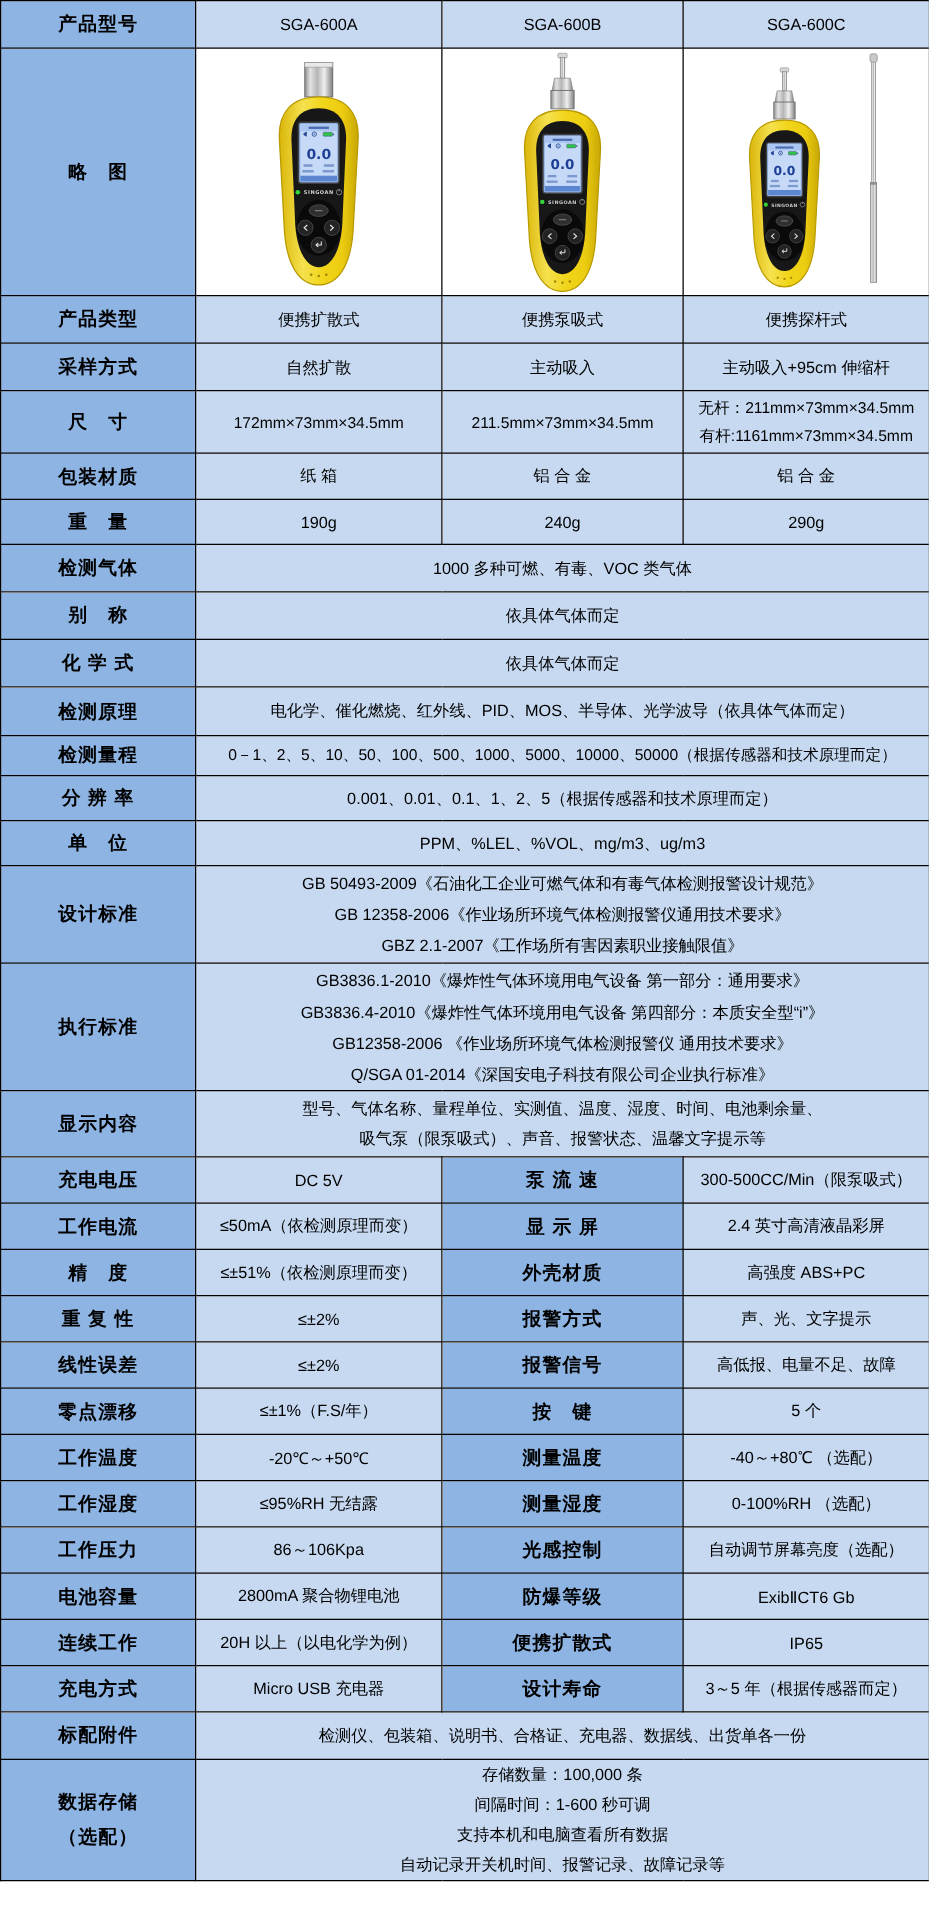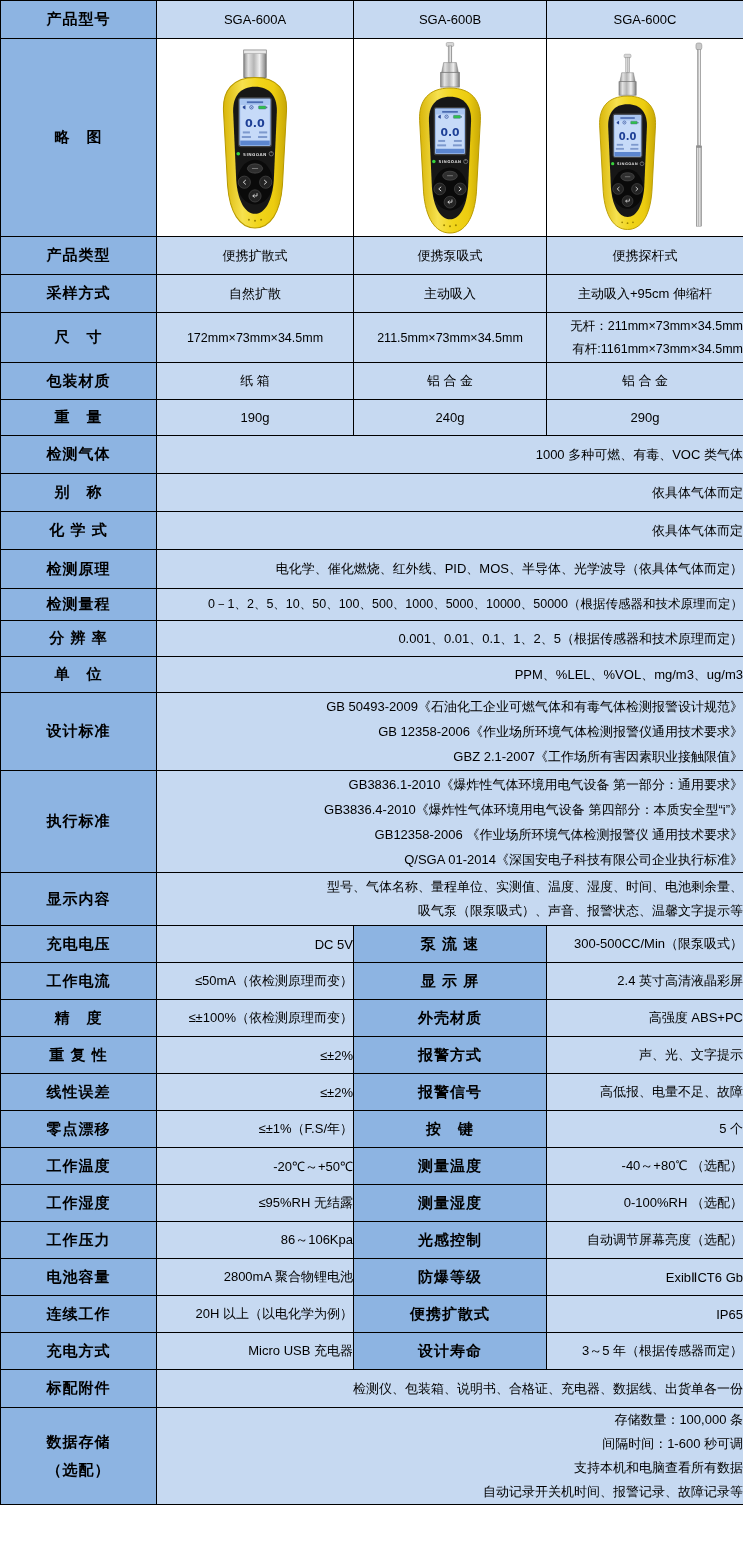--- a/index.html
+++ b/index.html
@@ -2,21 +2,21 @@
 <html><head>
 <meta charset="utf-8">
 <style>
   html,body{margin:0;padding:0;background:#ffffff;}
   .page{width:668px;height:1542px;background:#ffffff;font-family:"Liberation Sans",sans-serif;color:#000;border-radius:29px;}
   table.spec{border-collapse:collapse;table-layout:fixed;width:743px;}
   table.spec td{border:1px solid #000;overflow:hidden;vertical-align:middle;padding:0;}
   td.lbl{background:#8DB4E2;font-weight:700;font-size:15px;text-align:center;letter-spacing:1px;}
   td.val{background:#C6D9F1;font-size:13px;font-family:Liberation Sans, sans-serif;}
   td.c{text-align:center;}
-  td.l{text-align:right;padding-left:10px;padding-right:6px;}
+  td.l{text-align:center;padding-left:10px;padding-right:6px;}
   td.imgc{background:#ffffff;text-align:center;vertical-align:middle;}
   .line{line-height:25px;}
   .line2{line-height:24px;}
   .dimline{line-height:23px;font-size:12.5px;}
   .lbl .sub{line-height:28px;}
   svg{display:block;margin:0 auto;}
 </style>
 </head>
 <body>
 
@@ -239,21 +239,21 @@
   <td class="val l">300-500CC/Min（限泵吸式）</td>
 </tr>
 <tr style="height:37px">
   <td class="lbl">工作电流</td>
   <td class="val l">≤50mA（依检测原理而变）</td>
   <td class="lbl">显 示 屏</td>
   <td class="val l">2.4 英寸高清液晶彩屏</td>
 </tr>
 <tr style="height:37px">
   <td class="lbl">精　度</td>
-  <td class="val l">≤±100%（依检测原理而变）</td>
+  <td class="val l">≤±51%（依检测原理而变）</td>
   <td class="lbl">外壳材质</td>
   <td class="val l">高强度 ABS+PC</td>
 </tr>
 <tr style="height:37px">
   <td class="lbl">重 复 性</td>
   <td class="val l">≤±2%</td>
   <td class="lbl">报警方式</td>
   <td class="val l">声、光、文字提示</td>
 </tr>
 <tr style="height:37px">

